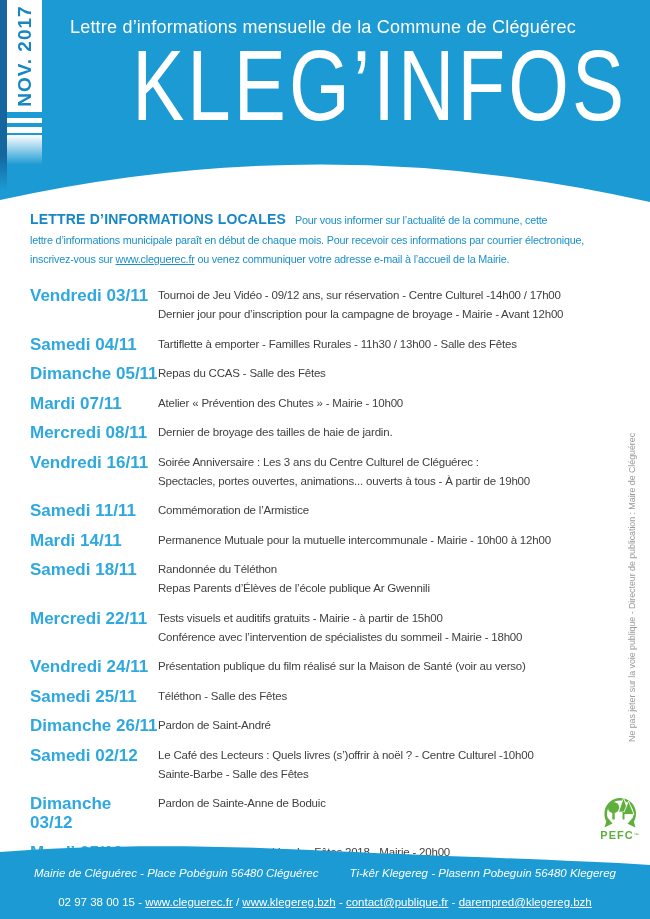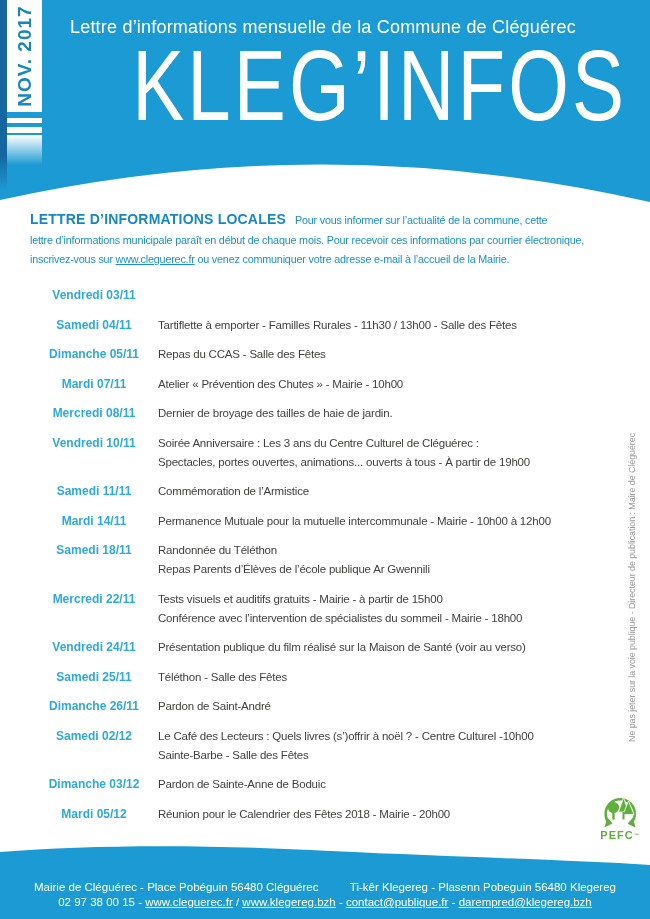--- a/index.html
+++ b/index.html
@@ -37,38 +37,38 @@
   .intro { position:absolute; top:210px; left:30px; width:605px; color:#1A8FCB;
     font-size:10.8px; letter-spacing:-0.2px; line-height:19.5px; }
   .intro .line { white-space:nowrap; }
   .intro-heading { font-size:14px; font-weight:bold; letter-spacing:0.2px; margin-right:9px; color:#1787C5; }
   .intro-link { color:inherit; text-decoration:underline; cursor:pointer; }
 
   
   .events { position:absolute; top:286px; left:30px; width:592px; }
   .event-row { display:flex; margin-bottom:10.5px; }
   .event-date { flex:none; width:128px; color:#2FA8DF; font-weight:bold;
-    font-size:12px; line-height:19px;text-align:center; }
+    font-size:17px; line-height:19px; }
   .event-lines { flex:1; color:#3F3F3E; font-size:11.5px; letter-spacing:-0.2px; line-height:19px; }
 
   
   .side-note { position:absolute; left:627px; top:742px; width:320px; height:12px;
     color:#9A9A9A; font-size:9px; letter-spacing:-0.1px; white-space:nowrap;
     transform:rotate(-90deg); transform-origin:0 0; }
 
   
   .pefc { position:absolute; left:597px; top:790px; width:46px; height:52px; text-align:center; }
   .pefc-label { color:#5FAF3C; font-weight:bold; font-size:11px; letter-spacing:1px; line-height:10px; }
   .pefc-tm { font-size:5px; vertical-align:top; }
 
   
   .footer { position:absolute; left:0; top:843px; width:650px; height:76px; color:#fff; }
   .footer-svg { position:absolute; top:0; left:0; }
-  .footer-line1 { position:absolute; top:38px; left:34px; right:34px;
-    display:flex; justify-content:space-between; font-size:11.5px; }
+  .footer-line1 { position:absolute; top:24px; left:34px; right:34px;
+    display:flex; justify-content:space-between; font-size:11.5px;font-style:italic; }
   .footer-line2 { position:absolute; top:53px; left:0; width:100%; text-align:center; font-size:11.5px; }
   .footer a { color:#fff; text-decoration:underline; cursor:pointer; }
 </style>
 </head>
 <body>
 
 <div class="page">
 
   <div>
     <svg class="header-svg" width="650" height="210" viewBox="0 0 650 210">
@@ -97,20 +97,24 @@
     <div class="line">lettre d’informations municipale paraît  en début de chaque mois.  Pour recevoir ces informations par courrier électronique,</div>
     <div class="line">
       <span>inscrivez-vous sur </span><a class="intro-link">www.cleguerec.fr</a><span> ou venez communiquer votre adresse e-mail à l’accueil de la Mairie.</span>
     </div>
   </div>
 
   <div class="events">
 
     <div class="event-row">
       <div class="event-date">Vendredi 03/11</div>
+      <div class="event-lines">
+        <div>Tournoi de Jeu Vidéo - 09/12 ans, sur réservation - Centre Culturel -14h00 / 17h00</div>
+        <div>Dernier jour pour d’inscription pour la campagne de broyage - Mairie - Avant 12h00</div>
+      </div>
     </div>
 
     <div class="event-row">
       <div class="event-date">Samedi 04/11</div>
       <div class="event-lines">
         <div>Tartiflette à emporter - Familles Rurales - 11h30 / 13h00 - Salle des Fêtes</div>
       </div>
     </div>
 
     <div class="event-row">
@@ -128,21 +132,21 @@
     </div>
 
     <div class="event-row">
       <div class="event-date">Mercredi 08/11</div>
       <div class="event-lines">
         <div>Dernier de broyage des tailles de haie de jardin.</div>
       </div>
     </div>
 
     <div class="event-row">
-      <div class="event-date">Vendredi 10/11</div>
+      <div class="event-date">Vendredi 16/11</div>
       <div class="event-lines">
         <div>Soirée Anniversaire :  Les 3 ans du Centre Culturel de Cléguérec :</div>
         <div>Spectacles, portes ouvertes, animations... ouverts à tous - À partir de 19h00</div>
       </div>
     </div>
 
     <div class="event-row">
       <div class="event-date">Samedi 11/11</div>
       <div class="event-lines">
         <div>Commémoration de l’Armistice</div>

